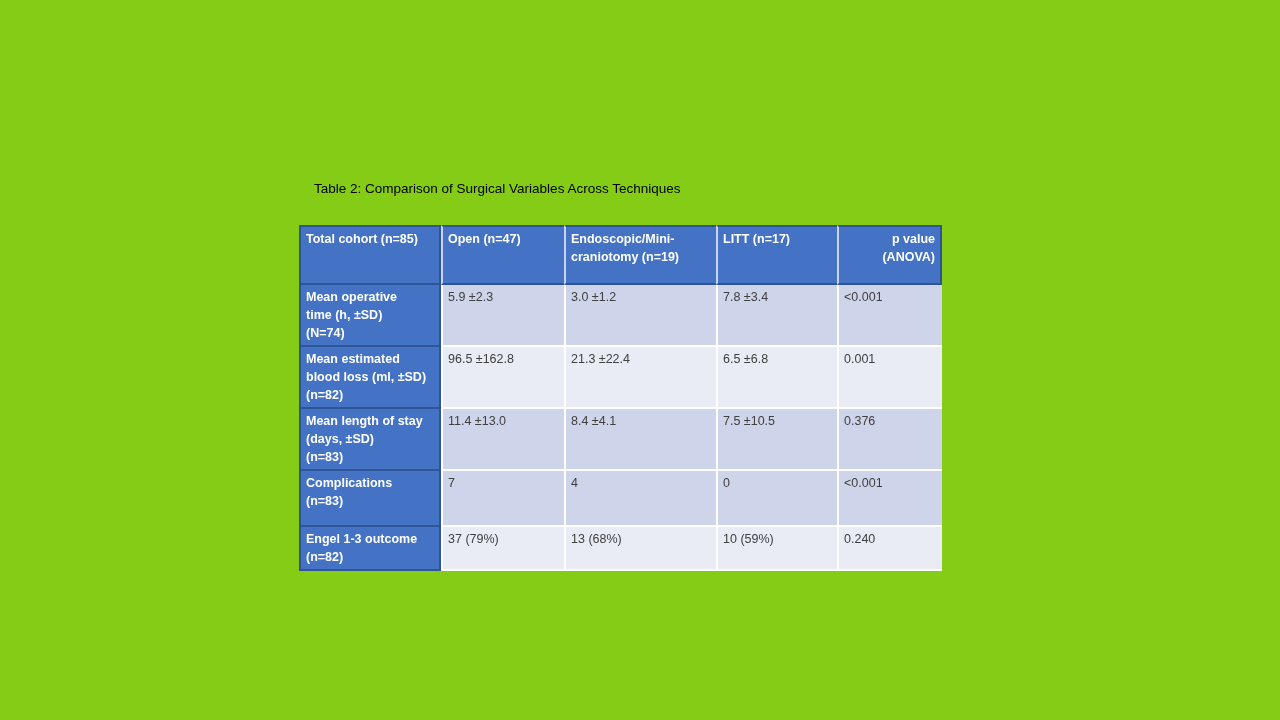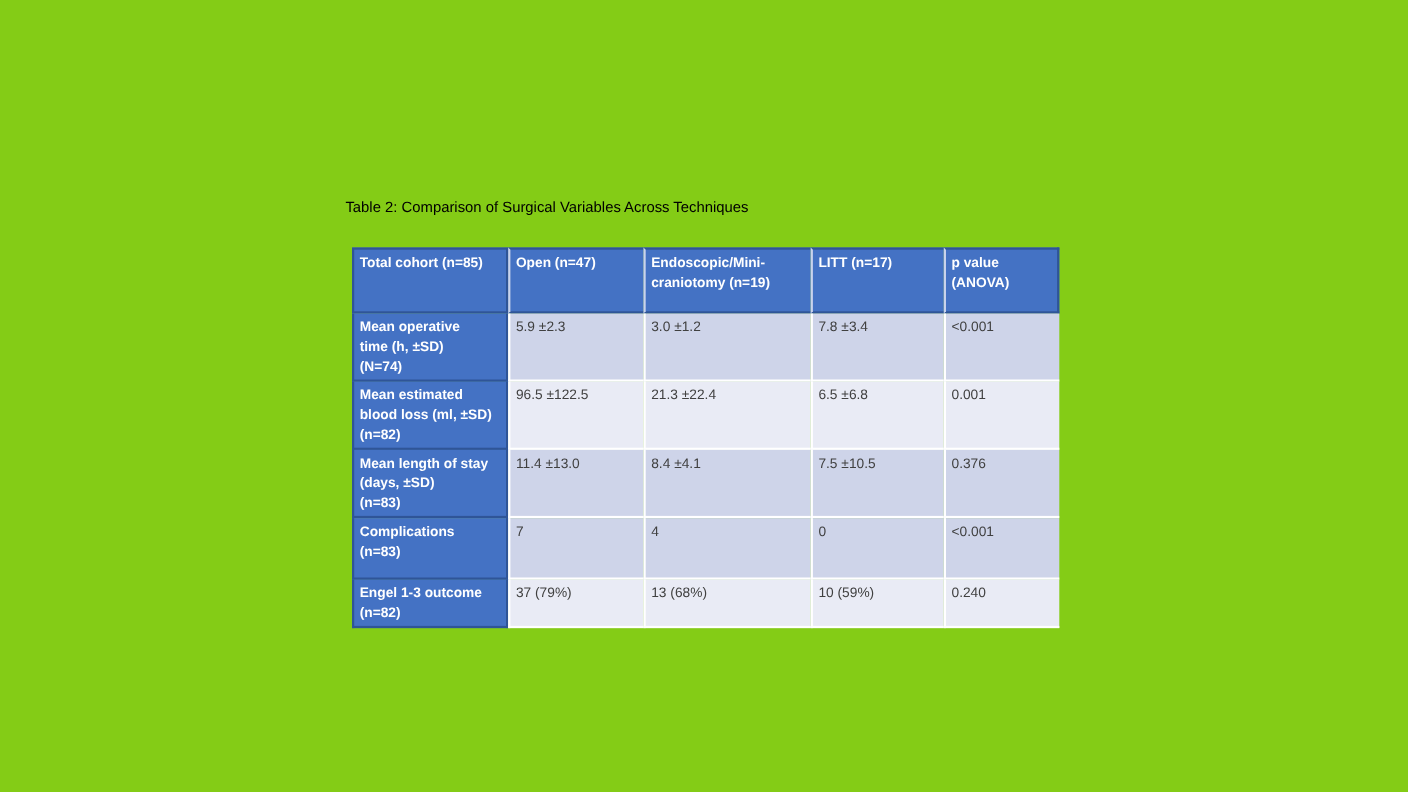--- a/index.html
+++ b/index.html
@@ -19,21 +19,21 @@
     position: absolute;
     left: 314px;
     top: 181px;
     font-size: 13.5px;
     line-height: 16px;
     color: #000000;
     white-space: nowrap;
   }
   table.datatable {
     position: absolute;
-    left: 320px;
+    left: 299px;
     top: 225px;
     border-collapse: separate;
     border-spacing: 0;
     table-layout: fixed;
   }
   .datatable th, .datatable td {
     box-sizing: border-box;
     vertical-align: top;
     padding: 3px 5px;
     font-size: 12.5px;
@@ -54,20 +54,21 @@
   .datatable thead th.hc0 {
     border-left: 2px solid var(--border_dark, #2f5597);
     border-right: 2px solid var(--border_dark, #2f5597);
   }
   .datatable thead th.hc1, .datatable thead th.hc2,
   .datatable thead th.hc3, .datatable thead th.hc4 {
     border-left: 2px solid var(--header_divider, #c9d3ec);
   }
   .datatable thead th.hc4 {
     border-right: 2px solid var(--border_dark, #2f5597);
+    text-align: right;
   }
   
   .datatable tbody th {
     background: var(--header_bg, #4472c4);
     color: var(--header_text, #ffffff);
     font-weight: bold;
     border-left: 2px solid var(--border_dark, #2f5597);
     border-right: 2px solid var(--border_dark, #2f5597);
     border-bottom: 2px solid var(--border_dark, #2f5597);
   }
@@ -120,21 +121,21 @@
 (N=74)</th>
         <td>5.9 ±2.3</td>
         <td>3.0 ±1.2</td>
         <td>7.8 ±3.4</td>
         <td>&lt;0.001</td>
       </tr>
       <tr class="band-even">
         <th>Mean estimated
 blood loss (ml, ±SD)
 (n=82)</th>
-        <td>96.5 ±122.5</td>
+        <td>96.5 ±162.8</td>
         <td>21.3 ±22.4</td>
         <td>6.5 ±6.8</td>
         <td>0.001</td>
       </tr>
       <tr class="band-odd">
         <th>Mean length of stay
 (days, ±SD)
 (n=83)</th>
         <td>11.4 ±13.0</td>
         <td>8.4 ±4.1</td>

